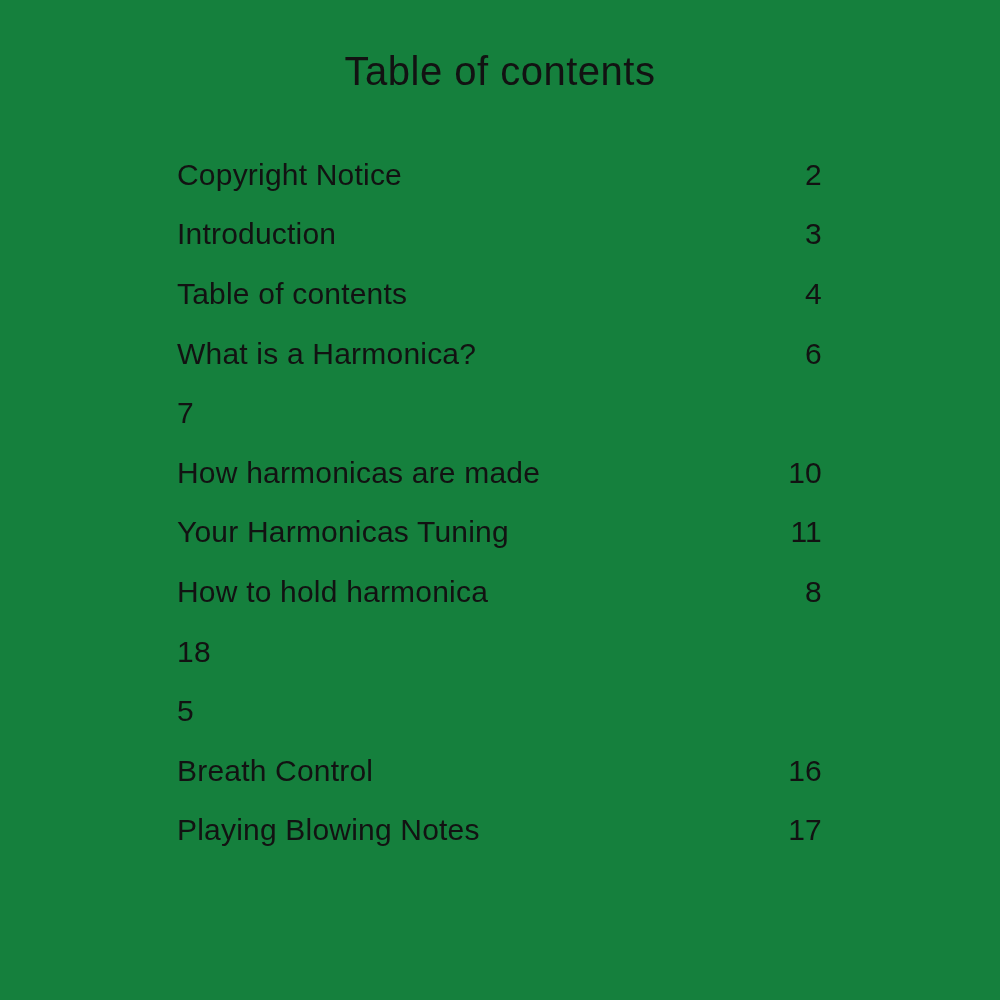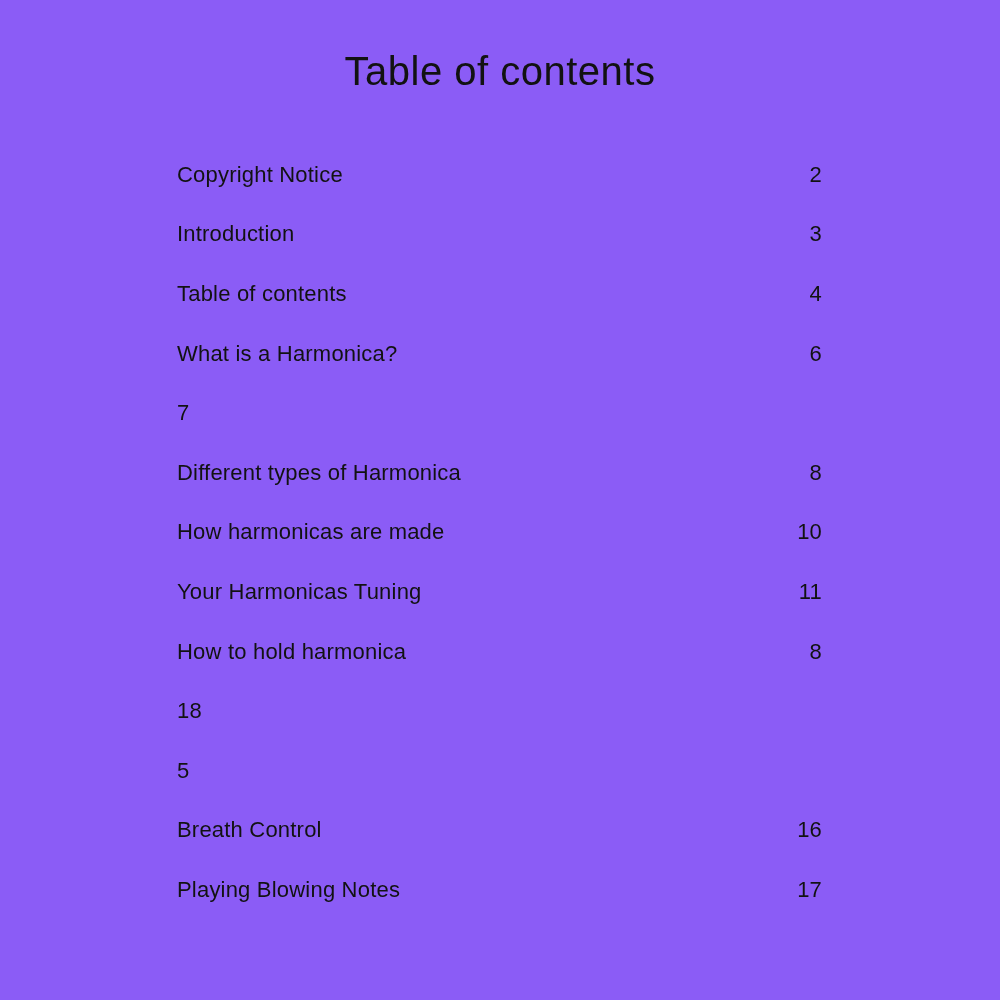--- a/index.html
+++ b/index.html
@@ -8,42 +8,42 @@
     width: 1000px;
     height: 1000px;
     background: #ffffff;
     overflow: hidden;
     font-family: "Liberation Sans", "DejaVu Sans", sans-serif;
   }
   .page {
     position: relative;
     width: 1000px;
     height: 1000px;
-    background: #8b5cf6;
+    background: #15803d;
     color: #121212;
   }
   .doc-title {
     margin: 0;
     padding-top: 51px;
     font-size: 40px;
     line-height: 1;
     font-weight: 400;
     text-align: center;
     letter-spacing: 0.5px;
     color: #121212;
   }
   .toc {
     margin: 54px 178px 0 177px; 
   }
   .toc-row {
     height: 59.6px;
     display: flex;
     align-items: center;
     justify-content: space-between;
-    font-size: 22px;
+    font-size: 30px;
     line-height: 1;
     font-weight: 400;
     color: #121212;
     cursor: default;
   }
   .toc-label {
     white-space: nowrap;
     letter-spacing: 0.2px;
   }
   .toc-page {
@@ -78,24 +78,20 @@
 
     <div class="toc-row">
       <span class="toc-label">What is a Harmonica?</span>
       <span class="toc-page">6</span>
     </div>
 
     <div class="toc-row">
       <span class="toc-page">7</span>
     </div>
 
-    <div class="toc-row">
-      <span class="toc-label">Different types of Harmonica</span>
-      <span class="toc-page">8</span>
-    </div>
 
     <div class="toc-row">
       <span class="toc-label">How harmonicas are made</span>
       <span class="toc-page">10</span>
     </div>
 
     <div class="toc-row">
       <span class="toc-label">Your Harmonicas Tuning</span>
       <span class="toc-page">11</span>
     </div>

